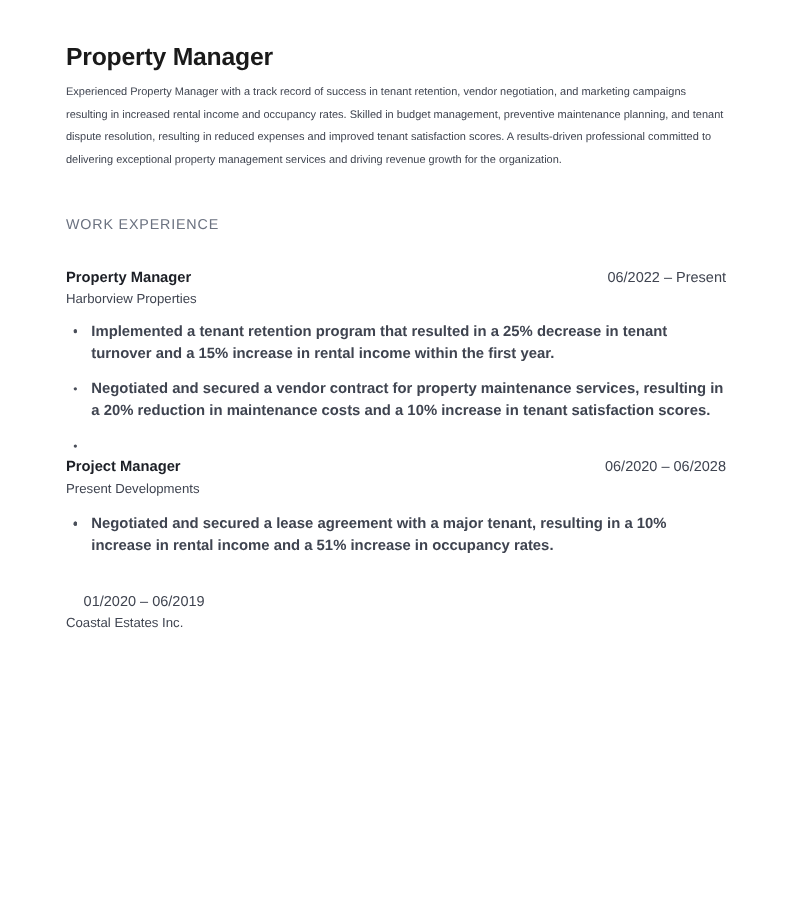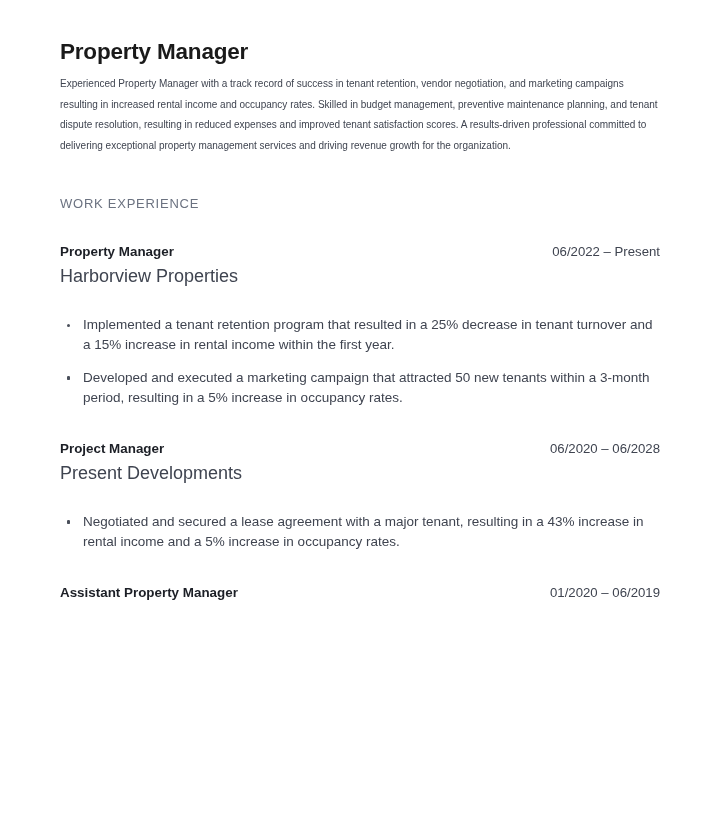--- a/index.html
+++ b/index.html
@@ -77,30 +77,31 @@
 
   .entry-dates {
     font-size: 13.2px;
     color: #3f4450;
     line-height: 1.35;
     white-space: nowrap;
     margin-left: 16px;
   }
 
   .entry-company {
-    font-size: 18px;
+    font-size: 12px;
     color: #3f4450;
     line-height: 1.6;
     margin-top: 1px;
   }
 
   .bullets {
     list-style: none;
-    margin: 24px 0 0 0;
+    margin: 9px 0 0 0;
     padding: 0;
+    font-weight: bold;
   }
 
   .bullets li {
     position: relative;
     padding-left: 23px;
     font-size: 13.5px;
     line-height: 20.2px;
     color: #3f4450;
     margin-top: 12px;
     max-width: 600px;
@@ -136,46 +137,45 @@
       <span class="entry-dates">06/2022 – Present</span>
     </div>
     <div class="entry-company">Harborview Properties</div>
     <ul class="bullets">
       <li>
         <span class="bullet-dot"></span>
         <span>Implemented a tenant retention program that resulted in a 25% decrease in tenant turnover and a 15% increase in rental income within the first year.</span>
       </li>
       <li>
         <span class="bullet-dot"></span>
+        <span>Negotiated and secured a vendor contract for property maintenance services, resulting in a 20% reduction in maintenance costs and a 10% increase in tenant satisfaction scores.</span>
       </li>
       <li>
         <span class="bullet-dot"></span>
-        <span>Developed and executed a marketing campaign that attracted 50 new tenants within a 3-month period, resulting in a 5% increase in occupancy rates.</span>
       </li>
     </ul>
   </div>
 
   <div class="entry">
     <div class="entry-head">
       <span class="entry-role">Project Manager</span>
       <span class="entry-dates">06/2020 – 06/2028</span>
     </div>
     <div class="entry-company">Present Developments</div>
     <ul class="bullets">
       <li>
         <span class="bullet-dot"></span>
       </li>
       <li>
         <span class="bullet-dot"></span>
-        <span>Negotiated and secured a lease agreement with a major tenant, resulting in a 43% increase in rental income and a 5% increase in occupancy rates.</span>
+        <span>Negotiated and secured a lease agreement with a major tenant, resulting in a 10% increase in rental income and a 51% increase in occupancy rates.</span>
       </li>
     </ul>
   </div>
 
   <div class="entry">
     <div class="entry-head">
-      <span class="entry-role">Assistant Property Manager</span>
       <span class="entry-dates">01/2020 – 06/2019</span>
     </div>
     <div class="entry-company">Coastal Estates Inc.</div>
   </div>
 
 </div>
 
 </body></html>

